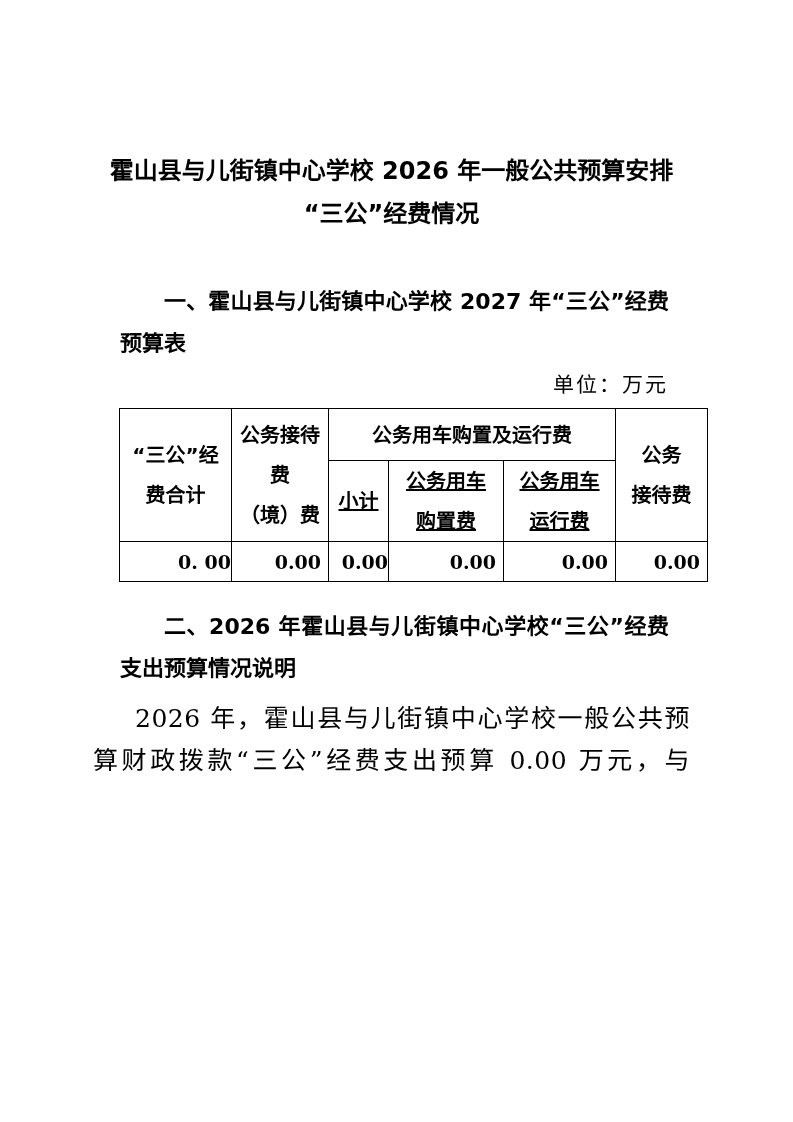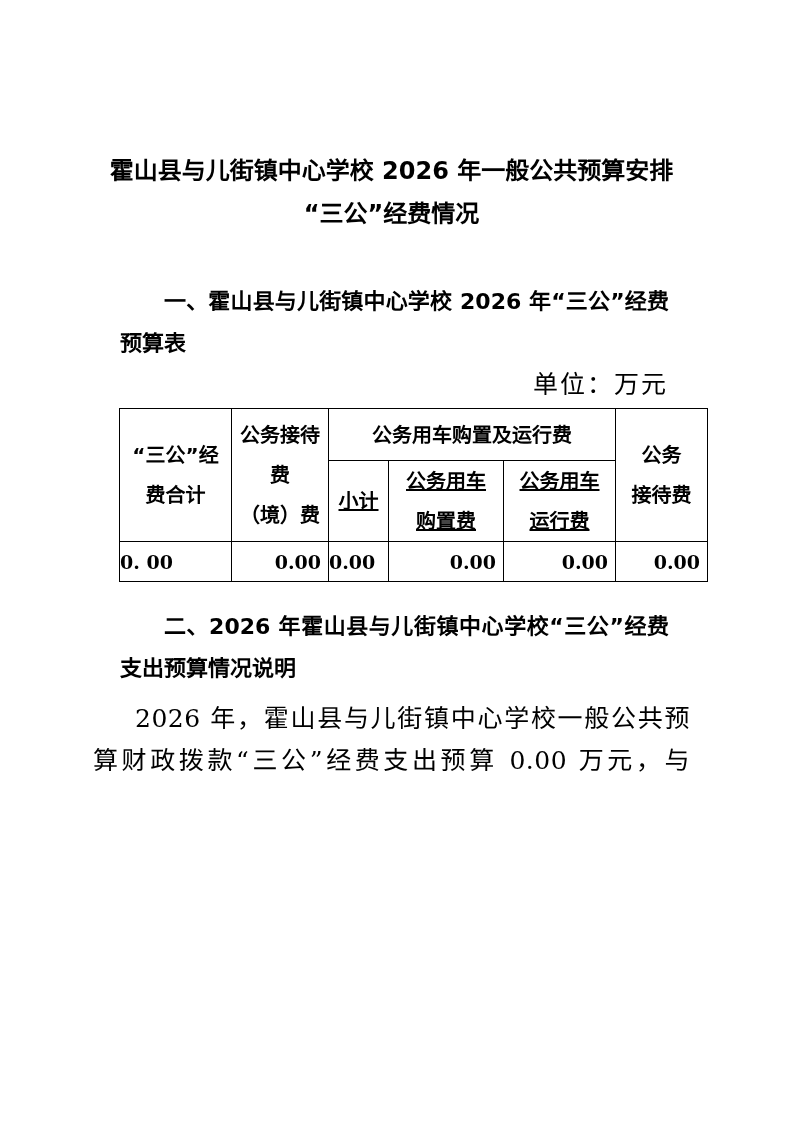--- a/index.html
+++ b/index.html
@@ -27,21 +27,21 @@
     font-family: "DejaVu Sans", "Liberation Sans", sans-serif;
     font-weight: bold;
     font-size: 22px;
     line-height: 42px;
     text-indent: 44px;
     text-align: justify;
   }
   .doc-heading.second { margin-top: 24px; }
   .unit-note {
     margin: 0 22px 0 0;
-    font-size: 25px;
+    font-size: 21px;
     line-height: 40px;
     text-align: right;
     letter-spacing: 2px;
   }
   table.budget-table {
     margin: 3px 0 0 26px;
     border-collapse: collapse;
     table-layout: fixed;
     width: 588px;
   }
@@ -60,21 +60,21 @@
     white-space: pre-line;
   }
   tr.hdr-group { height: 52px; margin-top: 48px; }
   tr.hdr-sub { height: 76px; text-decoration: underline; }
   tr.data-row { height: 40px; }
   tr.data-row td {
     font-weight: bold;
     font-size: 19px;
   }
   tr.data-row td.num-right { text-align: right; padding-right: 7px; }
-  tr.data-row td.num-center { text-align: left; }
+  tr.data-row td.num-center { text-align: right; }
   .body-par {
     margin: 8px 0 0 0;
     font-size: 25px;
     line-height: 42px;
     text-indent: 42px;
     text-align: justify;
     letter-spacing: 0.5px;
   }
   .body-par.item { margin-top: 2px; }
   .lead-bold {
@@ -85,21 +85,21 @@
 </head>
 <body>
 
 <div class="page">
 
   <h1 class="doc-title">
     <span>霍山县与儿街镇中心学校 2026 年一般公共预算安排</span><br>
     <span>“三公”经费情况</span>
   </h1>
 
-  <h2 class="doc-heading">一、霍山县与儿街镇中心学校 2026 年“三公”经费预算表</h2>
+  <h2 class="doc-heading">一、霍山县与儿街镇中心学校 2027 年“三公”经费预算表</h2>
 
   <div class="unit-note">单位：万元</div>
 
   <table class="budget-table">
     <colgroup>
       <col style="width:112px">
         <col style="width:97px">
         <col style="width:60px">
       <col style="width:115px">
         <col style="width:112px">

